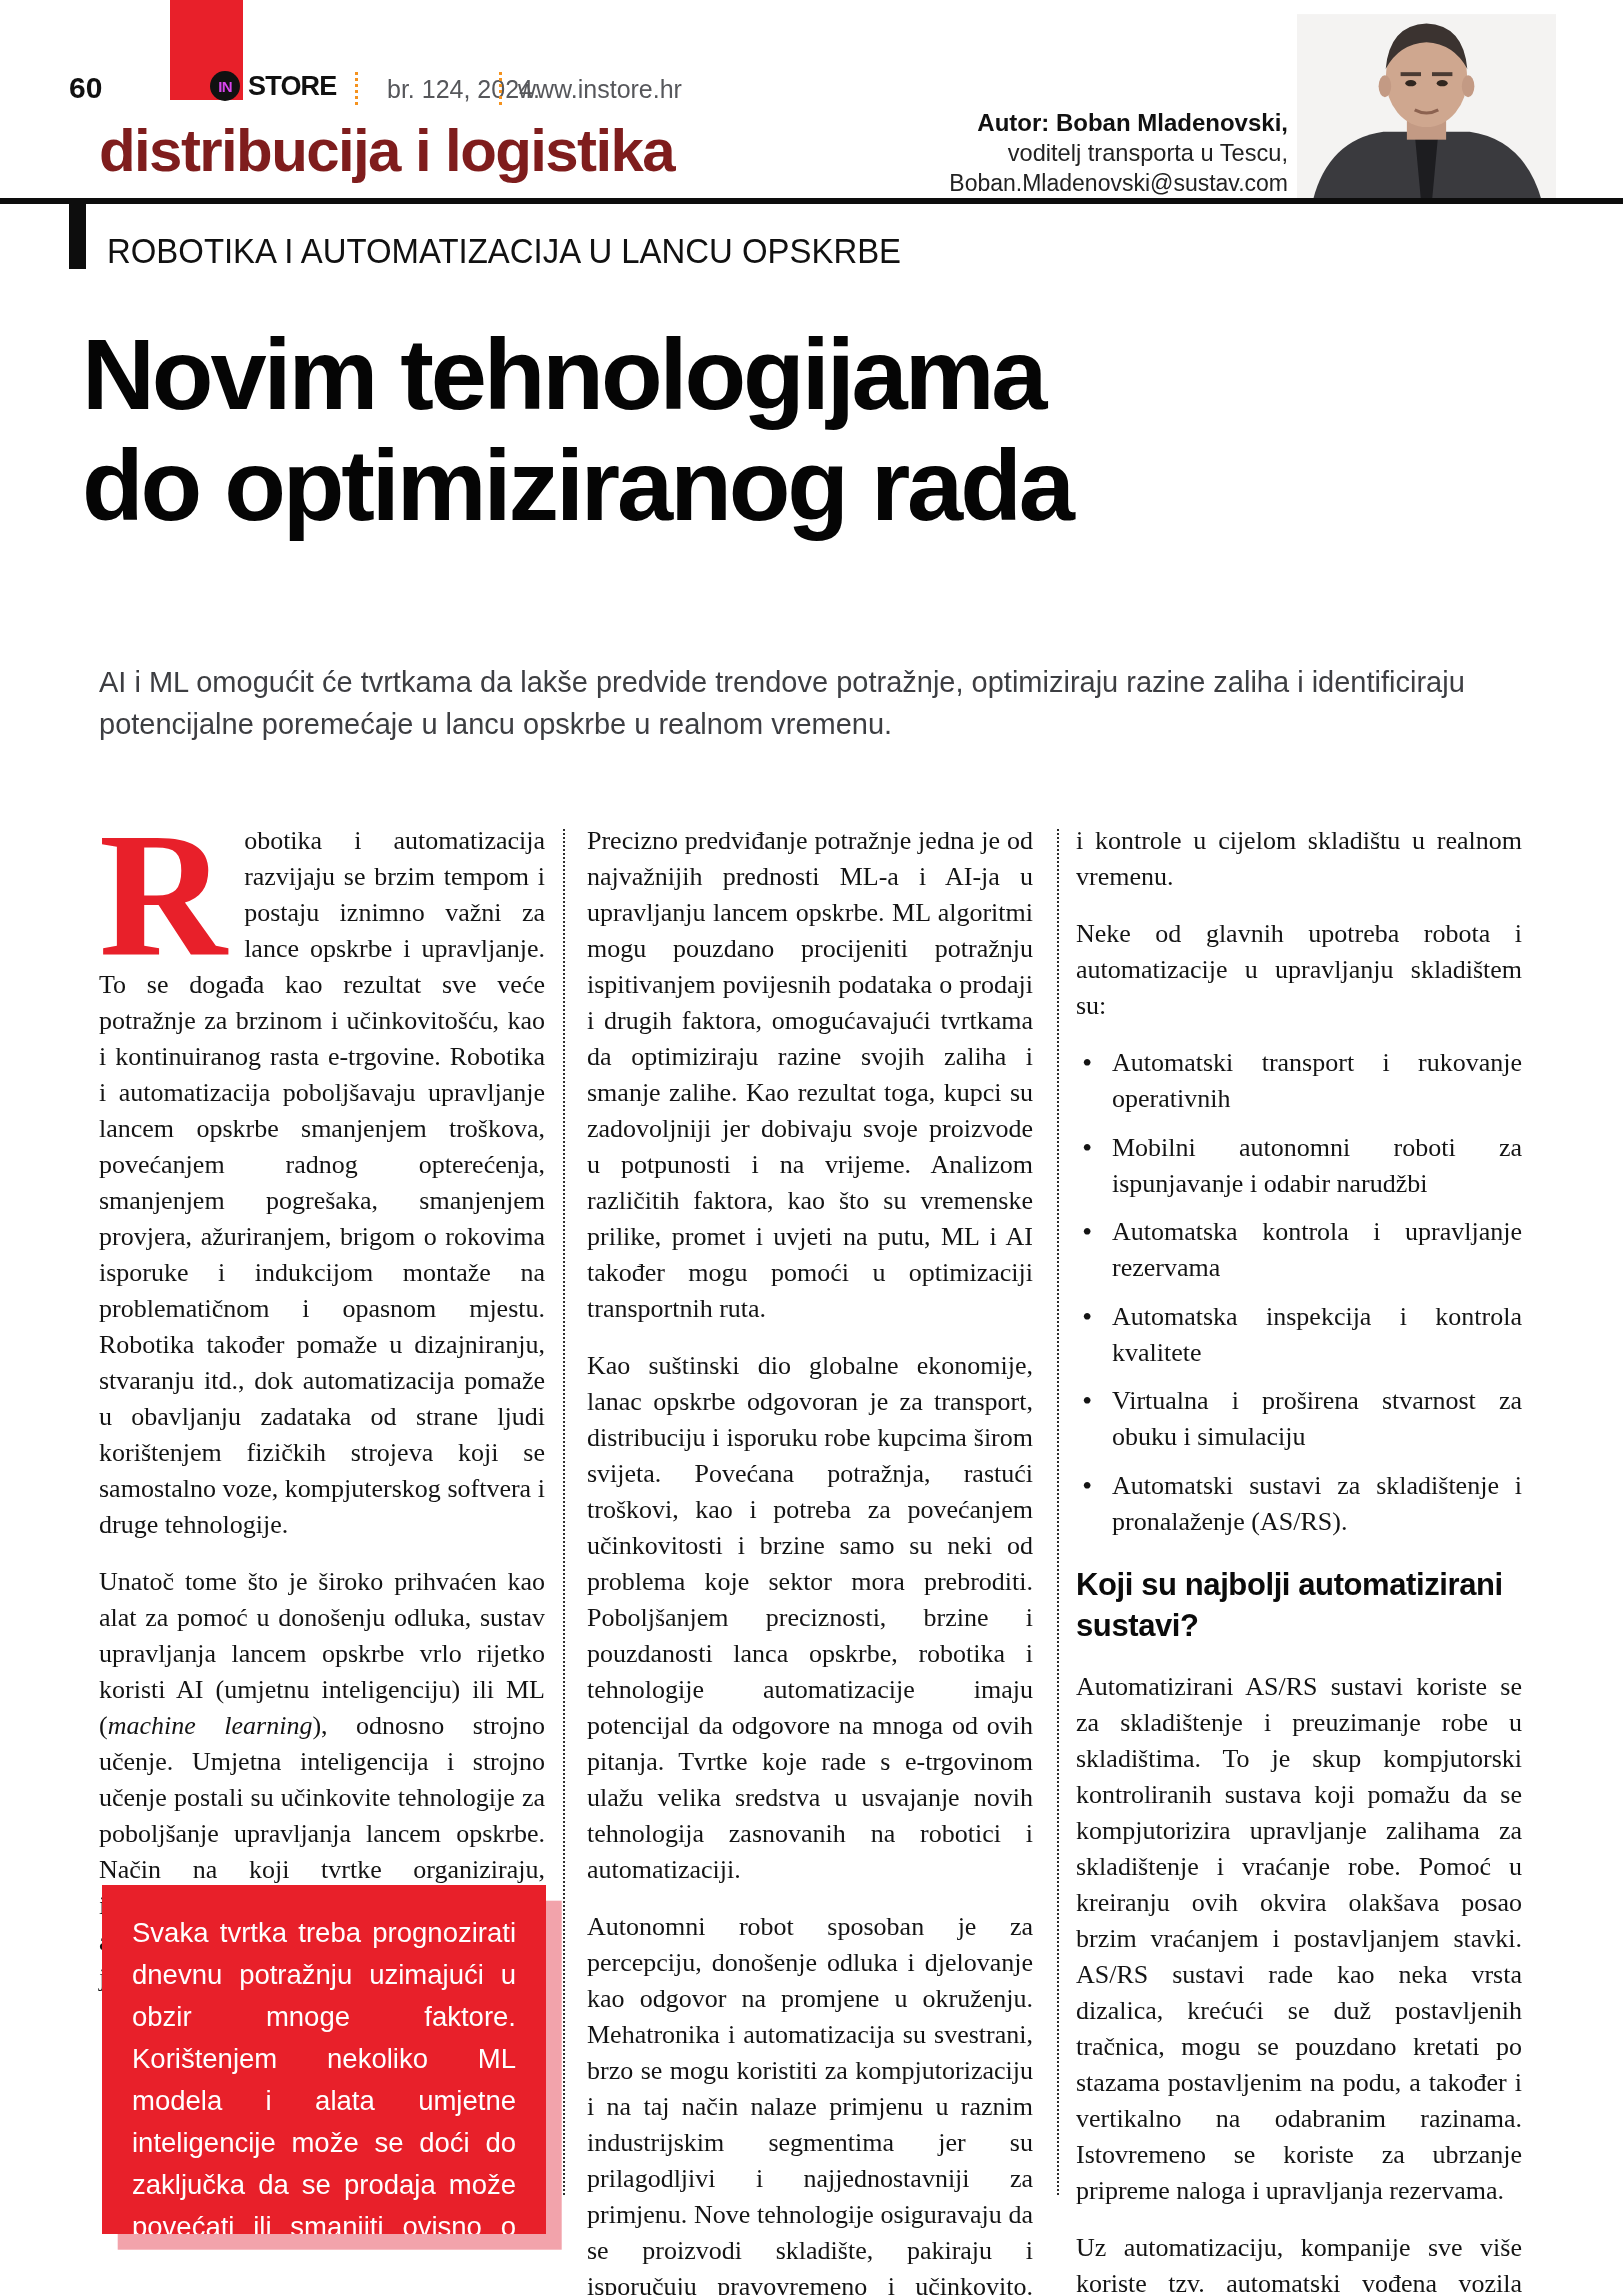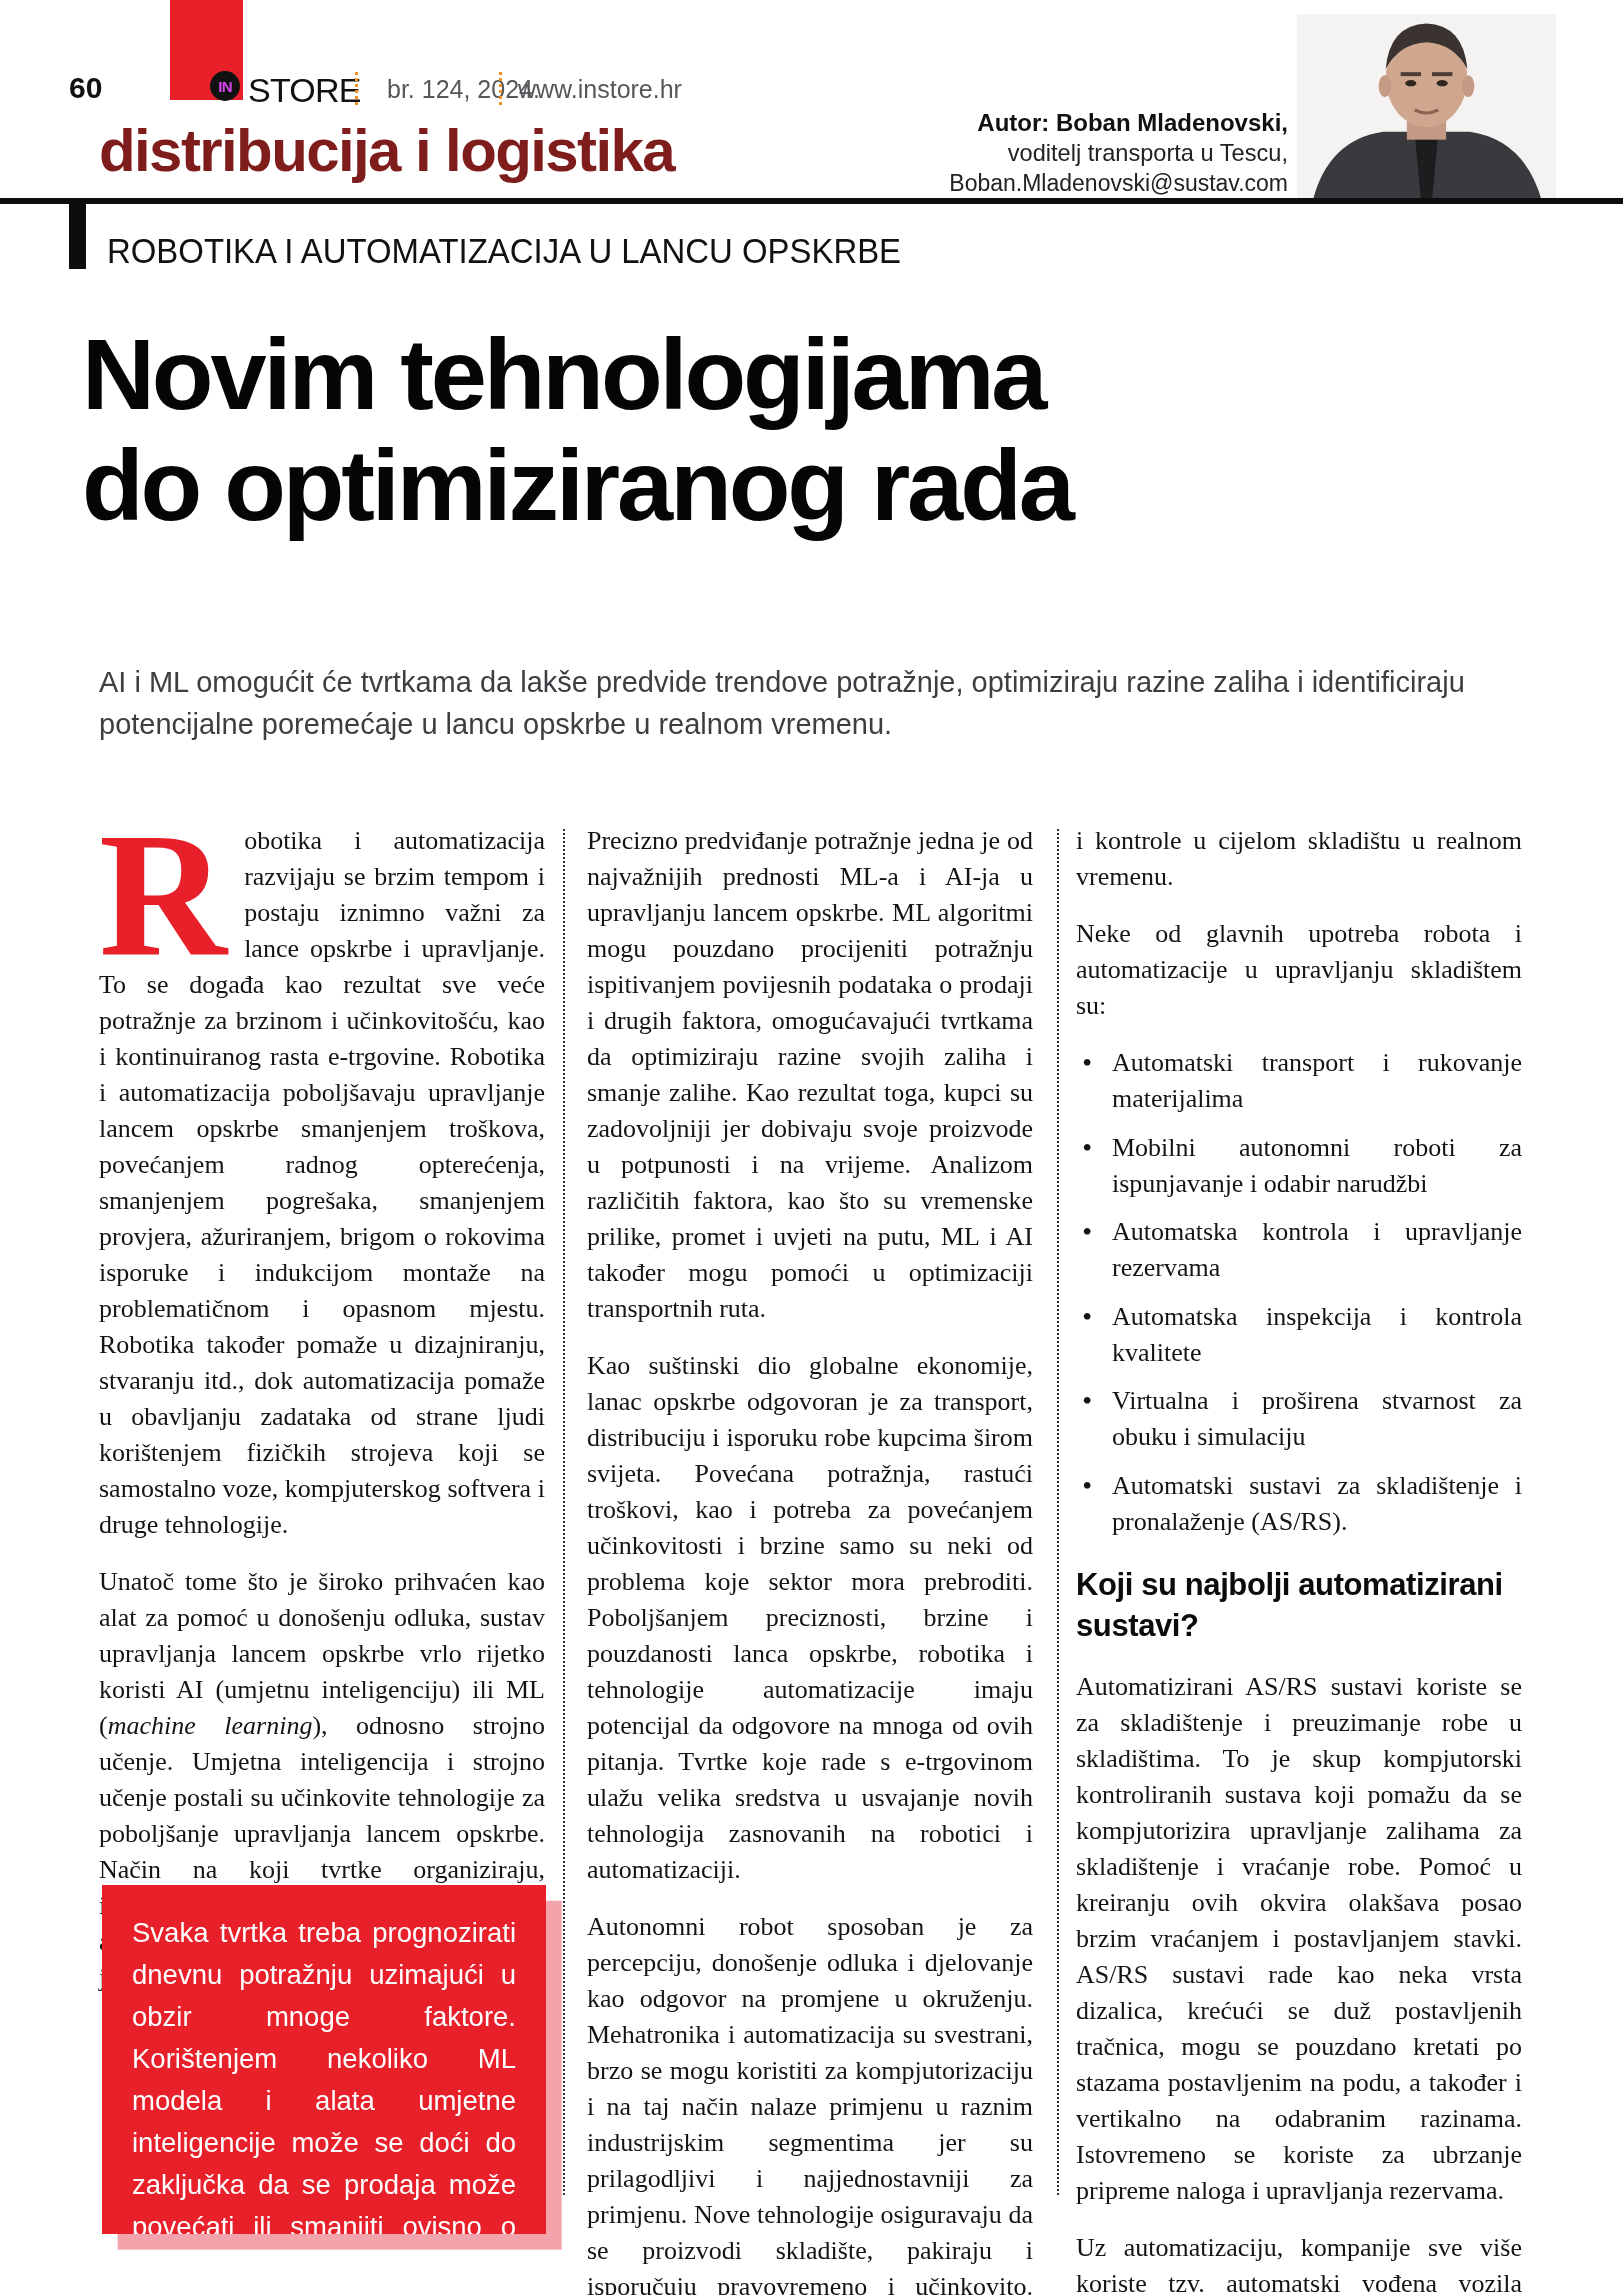--- a/index.html
+++ b/index.html
@@ -5,21 +5,21 @@
   html,body{margin:0;padding:0;background:#ffffff;}
   body{width:1623px;height:2295px;position:relative;font-family:"Liberation Serif",serif;color:#111;}
   .abs{position:absolute;}
 
   
   .page-number{left:69px;top:71px;font-family:"Liberation Sans",sans-serif;font-weight:800;font-size:30px;color:#111;}
   .red-square{left:170px;top:0;width:73px;height:100px;background:var(--brand-red);}
   .in-circle{left:210px;top:71px;width:30px;height:30px;border-radius:50%;background:#111;color:#d946ef;
              font-family:"Liberation Sans",sans-serif;font-weight:800;font-size:15px;
              display:flex;align-items:center;justify-content:center;letter-spacing:-0.8px;}
-  .store-word{left:248px;top:71px;font-family:"Liberation Sans",sans-serif;font-weight:400;font-size:34px;letter-spacing:-0.8px;color:#111;}
+  .store-word{left:248px;top:71px;font-family:"Liberation Sans",sans-serif;font-weight:700;font-size:27px;letter-spacing:-0.8px;color:#111;}
   .mast-sep{top:72px;width:0;height:33px;border-left:3.1px dotted var(--sep-orange);}
   .sep1{left:355px;} .sep2{left:499px;}
   .mast-meta{top:75px;font-family:"Liberation Sans",sans-serif;font-size:25px;color:#56575b;}
   .issue{left:371px;margin-left:16px;} .website{left:518px;}
 
   .section-title{left:99px;top:116px;font-family:"Liberation Sans",sans-serif;font-weight:900;
                  font-size:60px;letter-spacing:-1.6px;color:#7f1d1d;}
 
   
   .author-block{right:335px;top:108px;text-align:right;font-family:"Liberation Sans",sans-serif;color:#222;line-height:30px;}
@@ -134,21 +134,21 @@
   <p>Kao suštinski dio globalne ekonomije, lanac opskrbe odgovoran je za transport, distribuciju i isporuku robe kupcima širom svijeta. Povećana potražnja, rastući troškovi, kao i potreba za povećanjem učinkovitosti i brzine samo su neki od problema koje sektor mora prebroditi. Poboljšanjem preciznosti, brzine i pouzdanosti lanca opskrbe, robotika i tehnologije automatizacije imaju potencijal da odgovore na mnoga od ovih pitanja. Tvrtke koje rade s e-trgovinom ulažu velika sredstva u usvajanje novih tehnologija zasnovanih na robotici i automatizaciji.</p>
   <p>Autonomni robot sposoban je za percepciju, donošenje odluka i djelovanje kao odgovor na promjene u okruženju. Mehatronika i automatizacija su svestrani, brzo se mogu koristiti za kompjutorizaciju i na taj način nalaze primjenu u raznim industrijskim segmentima jer su prilagodljivi i najjednostavniji za primjenu. Nove tehnologije osiguravaju da se proizvodi skladište, pakiraju i isporučuju pravovremeno i učinkovito. Automatizacijom ponavljajućih i dugotrajnih operativnih procesa, povećavaju se preciznost i sigurnost uz istovremeno omogućavanje vidljivosti</p>
 </div>
 
 <div class="abs col-sep sepB"></div>
 
 <div class="abs col col3">
   <p>i kontrole u cijelom skladištu u realnom vremenu.</p>
   <p>Neke od glavnih upotreba robota i automatizacije u upravljanju skladištem su:</p>
   <ul class="bullet-list">
-    <li>Automatski transport i rukovanje materijalima</li>
+    <li>Automatski transport i rukovanje operativnih</li>
     <li>Mobilni autonomni roboti za ispunjavanje i odabir narudžbi</li>
     <li>Automatska kontrola i upravljanje rezervama</li>
     <li>Automatska inspekcija i kontrola kvalitete</li>
     <li>Virtualna i proširena stvarnost za obuku i simulaciju</li>
     <li>Automatski sustavi za skladištenje i pronalaženje (AS/RS).</li>
   </ul>
   <div class="subheading">Koji su najbolji automatizirani sustavi?</div>
   <p>Automatizirani AS/RS sustavi koriste se za skladištenje i preuzimanje robe u skladištima. To je skup kompjutorski kontroliranih sustava koji pomažu da se kompjutorizira upravljanje zalihama za skladištenje i vraćanje robe. Pomoć u kreiranju ovih okvira olakšava posao brzim vraćanjem i postavljanjem stavki. AS/RS sustavi rade kao neka vrsta dizalica, krećući se duž postavljenih tračnica, mogu se pouzdano kretati po stazama postavljenim na podu, a također i vertikalno na odabranim razinama. Istovremeno se koriste za ubrzanje pripreme naloga i upravljanja rezervama.</p>
   <p>Uz automatizaciju, kompanije sve više koriste tzv. automatski vođena vozila (AGV) koja predstavljaju autonomne transportne sustave za kretanje robe u skladištima i proizvodnim objektima. Obično se koriste za transport od skladišta do utovarnog pristaništa. AGV zamjenjuju klasične</p>
 </div>

